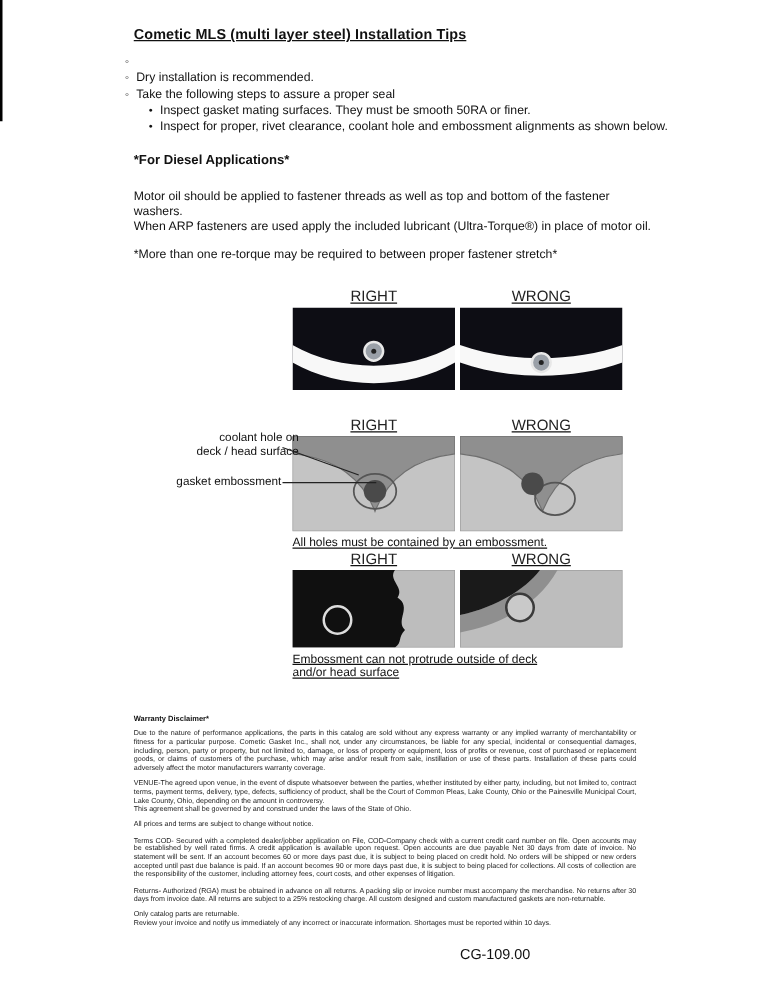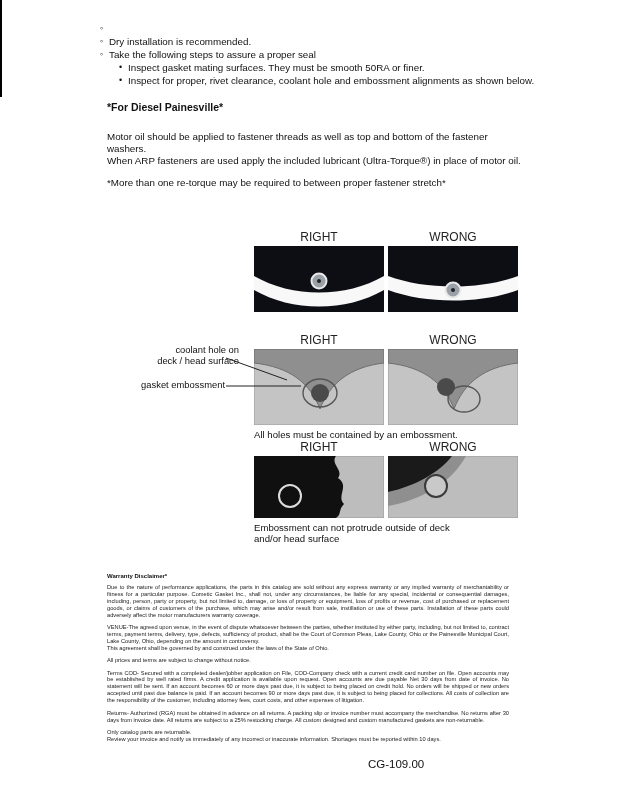--- a/index.html
+++ b/index.html
@@ -15,21 +15,21 @@
   }
   .tip-line { display:flex; font-size:9.8px; line-height:13px; margin-left:-7px; }
   .tip-line .bullet { width:9px; font-size:9px; flex:0 0 auto; text-align:left; }
   .sub-line { display:flex; font-size:9.8px; line-height:13px; margin-left:12px; }
   .sub-line .bullet { width:9px; font-size:9px; flex:0 0 auto; }
   .diesel-heading { font-size:10.5px; font-weight:bold; margin:14px 0 0 0; }
   .para { font-size:9.8px; line-height:11.8px; margin:18px 0 0 0; width:418px; }
   .preline { white-space:pre-line; }
   .note { font-size:9.8px; margin-top:11px; }
 
-  .fig-row { position:absolute; left:254px; width:264px; }
+  .fig-row { position:absolute; left:234px; width:264px;text-decoration:underline; }
   .fig-labels { display:flex; }
   .fig-labels span { width:130px; text-align:center; font-size:12px; color:#222; }
   .fig-labels span:last-child { margin-left:4px; }
   .fig-images { display:flex; gap:4px; margin-top:2px; }
   .fig-images svg { display:block; }
   .fig-caption { font-size:9.6px; margin-top:4px; color:#111; }
 
   .annot { position:absolute; font-size:9.4px; line-height:11px; text-align:right; color:#111; }
   .leader-svg { position:absolute; }
 
@@ -39,20 +39,21 @@
   .footer-code { position:absolute; left:368px; top:758px; font-size:11.5px; color:#111; }
 </style>
 </head>
 <body>
 
 <div class="page">
 
   <div class="scan-bar"></div>
 
   <div class="content">
+    <h1 class="doc-title">Cometic MLS (multi layer steel) Installation Tips</h1>
 
     <div class="tip-line">
       <span class="bullet">◦</span>
     </div>
     <div class="tip-line">
       <span class="bullet">◦</span>
       <span>Dry installation is recommended.</span>
     </div>
     <div class="tip-line">
       <span class="bullet">◦</span>
@@ -60,21 +61,21 @@
     </div>
     <div class="sub-line">
       <span class="bullet">•</span>
       <span>Inspect gasket mating surfaces.  They must be smooth 50RA or finer.</span>
     </div>
     <div class="sub-line">
       <span class="bullet">•</span>
       <span>Inspect for proper, rivet clearance, coolant hole and embossment alignments as shown below.</span>
     </div>
 
-    <h2 class="diesel-heading">*For Diesel Painesville*</h2>
+    <h2 class="diesel-heading">*For Diesel Applications*</h2>
     <p class="para preline">Motor oil should be applied to fastener threads as well as top and bottom of the fastener washers.
 When ARP fasteners are used apply the included lubricant (Ultra-Torque®) in place of motor oil.</p>
     <p class="note">*More than one re-torque may be required to between proper fastener stretch*</p>
   </div>
 
   <div class="fig-row" style="top:230px;">
     <div class="fig-labels">
       <span>RIGHT</span>
       <span>WRONG</span>
     </div>

